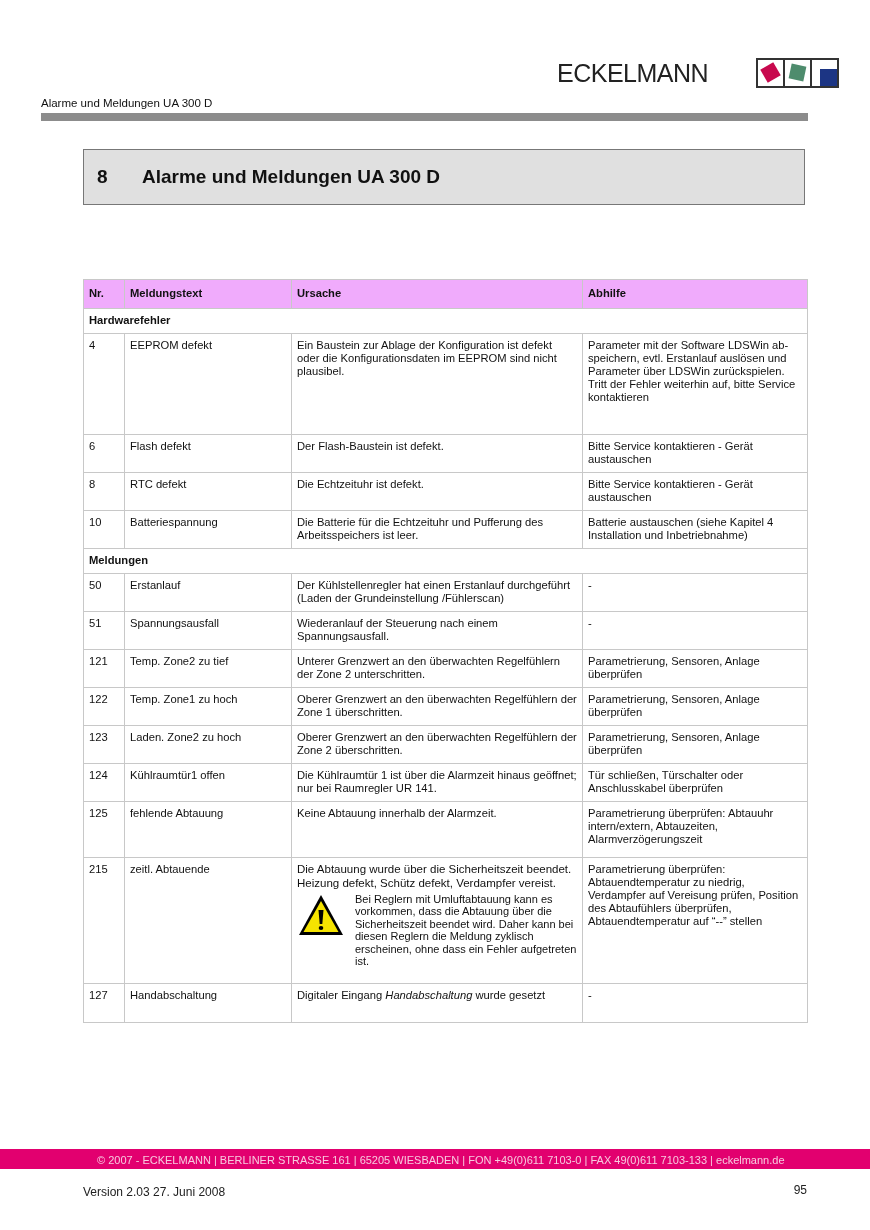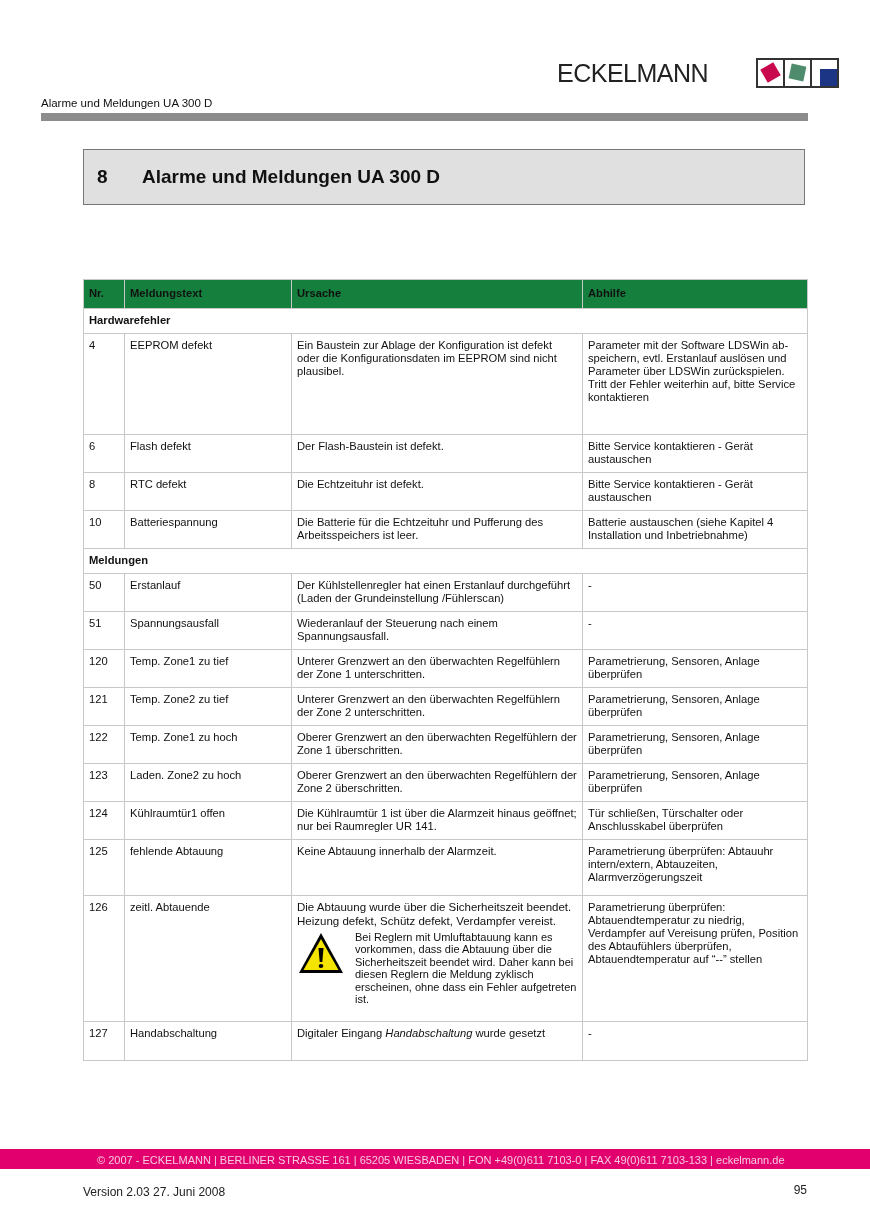--- a/index.html
+++ b/index.html
@@ -19,21 +19,21 @@
   .running-head { position: absolute; left: 41px; top: 97px; font-size: 11.5px; color: #111; }
   .head-bar { position: absolute; left: 41px; top: 113px; width: 767px; height: 8px; background: #8c8c8c; }
 
   .chapter-box { position: absolute; left: 83px; top: 149px; width: 722px; height: 56px;
                  background: #e0e0e0; border: 1px solid #777; box-sizing: border-box; display: flex; align-items: center; }
   .chapter-num { font-size: 19px; font-weight: bold; margin-left: 13px; width: 45px; }
   .chapter-title { font-size: 19px; font-weight: bold; }
 
   table.alarms { position: absolute; left: 83px; top: 279px; width: 725px; border-collapse: collapse; font-size: 11.2px; line-height: 13px; }
   table.alarms td, table.alarms th { border: 1px solid #c8c8c8; vertical-align: top; text-align: left; padding: 5px 5px 6px 5px; }
-  table.alarms th { background: #15803d; font-weight: bold; padding: 7px 5px 8px 5px; }
+  table.alarms th { background: #f0abfc; font-weight: bold; padding: 7px 5px 8px 5px; }
   .col-nr { width: 30px; }
   .col-msg { width: 156px; }
   .col-cause { width: 280px; }
   .sec-row td { font-weight: bold; padding: 7px 5px 7px 5px; }
   tr.h2 td { height: 26px; }
   tr.h1 td { height: 27px; }
 
   .warn { display: flex; margin-top: 3px; }
   .warn-icon { width: 48px; height: 44px; margin-left: 0px; margin-right: 10px; flex-shrink: 0; }
   .warn-text { font-size: 11px; line-height: 12.4px; }
@@ -117,26 +117,20 @@
       <td>Der Kühlstellenregler hat einen Erstanlauf durchgeführt (Laden der Grundeinstellung /Fühlerscan)</td>
       <td>-</td>
     </tr>
     <tr class="h2">
       <td>51</td>
       <td>Spannungsausfall</td>
       <td>Wiederanlauf der Steuerung nach einem Spannungsausfall.</td>
       <td>-</td>
     </tr>
     <tr class="h2">
-      <td>120</td>
-      <td>Temp. Zone1 zu tief</td>
-      <td>Unterer Grenzwert an den überwachten Regelfühlern der Zone 1 unterschritten.</td>
-      <td>Parametrierung, Sensoren, Anlage überprüfen</td>
-    </tr>
-    <tr class="h2">
       <td>121</td>
       <td>Temp. Zone2 zu tief</td>
       <td>Unterer Grenzwert an den überwachten Regelfühlern der Zone 2 unterschritten.</td>
       <td>Parametrierung, Sensoren, Anlage überprüfen</td>
     </tr>
     <tr class="h2">
       <td>122</td>
       <td>Temp. Zone1 zu hoch</td>
       <td>Oberer Grenzwert an den überwachten Regelfühlern der Zone 1 überschritten.</td>
       <td>Parametrierung, Sensoren, Anlage überprüfen</td>
@@ -153,21 +147,21 @@
       <td>Die Kühlraumtür 1 ist über die Alarmzeit hinaus geöffnet; nur bei Raumregler UR 141.</td>
       <td>Tür schließen, Türschalter oder Anschlusskabel überprüfen</td>
     </tr>
     <tr style="height:56px">
       <td>125</td>
       <td>fehlende Abtauung</td>
       <td>Keine Abtauung innerhalb der Alarmzeit.</td>
       <td>Parametrierung überprüfen: Abtauuhr intern/extern, Abtauzeiten, Alarmverzögerungszeit</td>
     </tr>
     <tr style="height:126px">
-      <td>126</td>
+      <td>215</td>
       <td>zeitl. Abtauende</td>
       <td class="cause-126">
         <div>Die Abtauung wurde über die Sicherheitszeit beendet. Heizung defekt, Schütz defekt, Verdampfer vereist.</div>
         <div class="warn">
           <svg class="warn-icon" viewBox="0 0 48 44">
             <polygon points="24,2 46,42 2,42" fill="#000"></polygon>
             <polygon points="24,8 41.5,39 6.5,39" fill="#f5e300"></polygon>
             <path d="M21.5,17 L26.5,17 L25.3,31 L22.7,31 Z" fill="#000"></path>
             <ellipse cx="24" cy="35" rx="2.3" ry="2.1" fill="#000"></ellipse>
           </svg>

